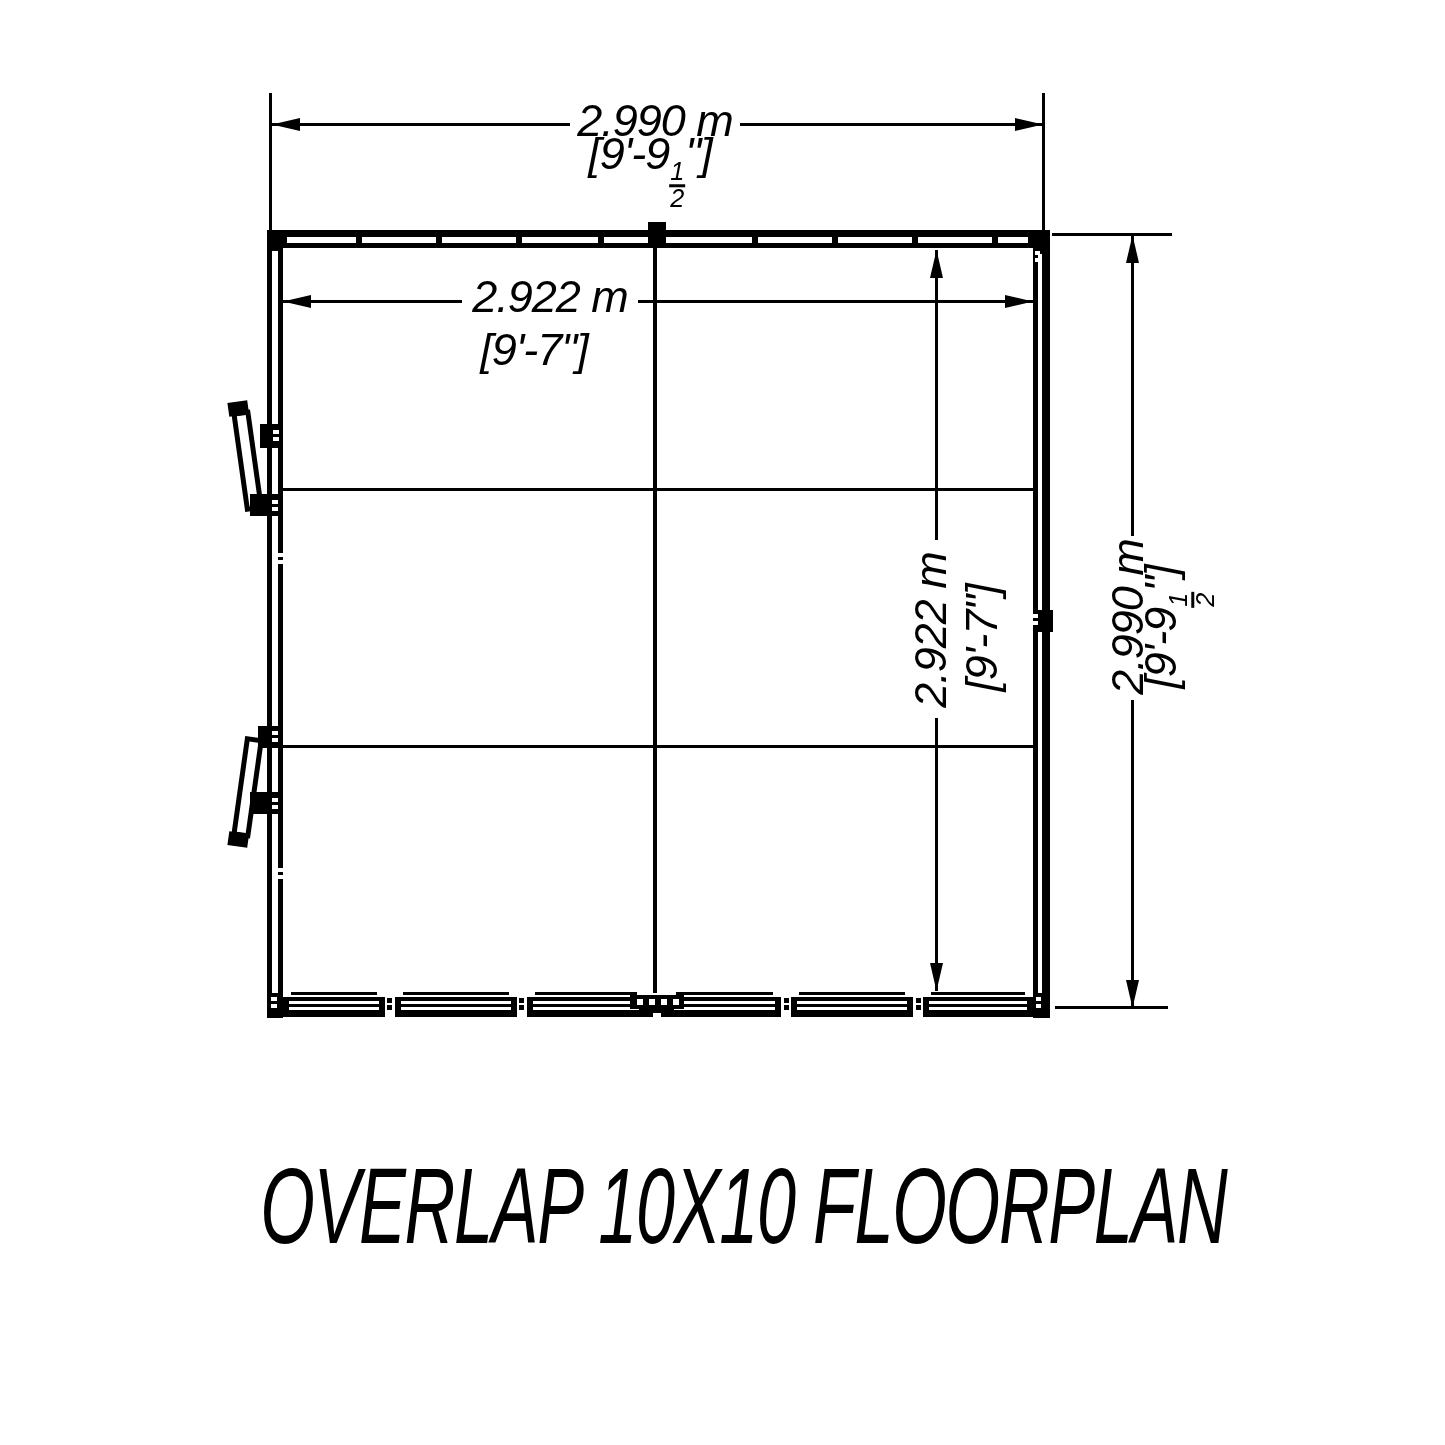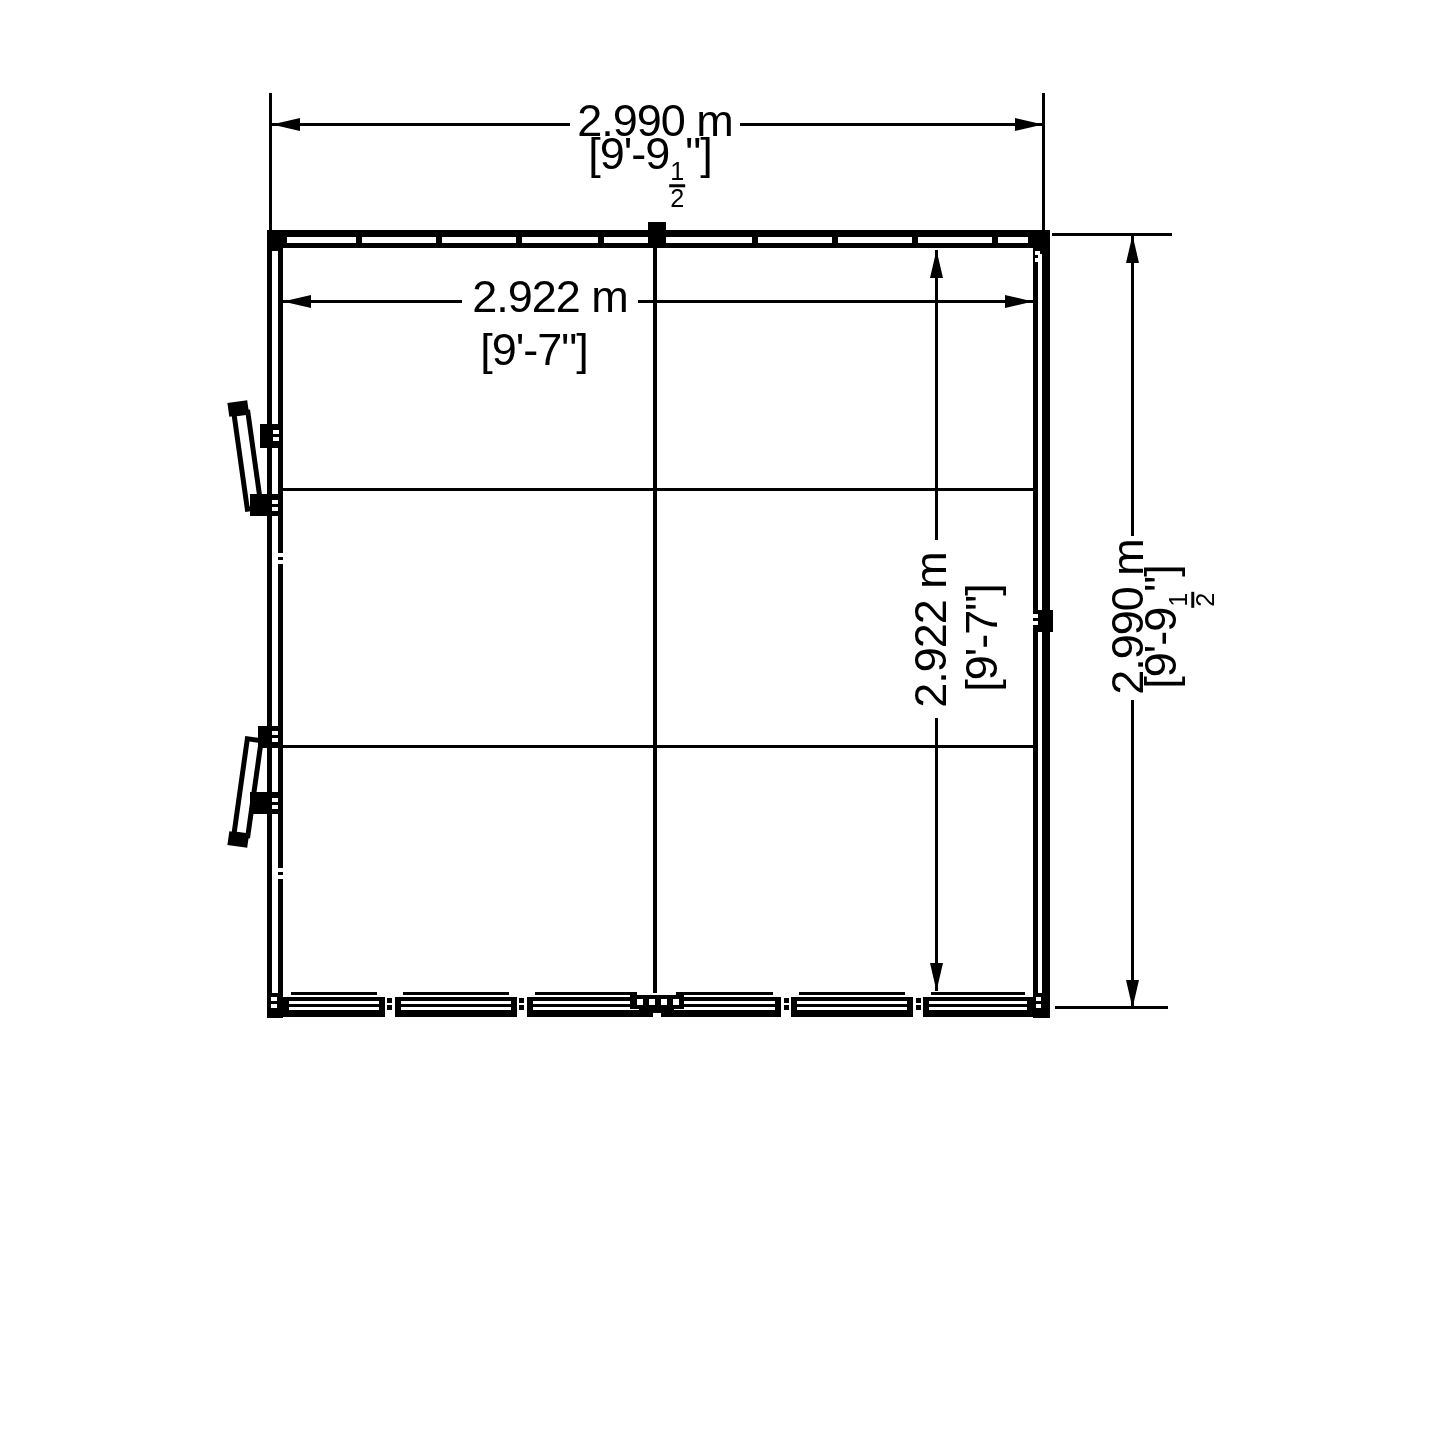--- a/index.html
+++ b/index.html
@@ -3,20 +3,21 @@
 <meta charset="utf-8">
 <style>
   :root { --ink:#000000; --paper:#ffffff; }
   * { margin:0; padding:0; box-sizing:border-box; }
   html,body { background:var(--paper); }
   .page {
     position:relative; width:1445px; height:1445px;
     background:var(--paper); overflow:hidden;
     font-family:"Liberation Sans","DejaVu Sans",sans-serif;
     color:var(--ink);
+    font-style:italic;
   }
   .plan-svg { position:absolute; left:0; top:0; width:1445px; height:1445px; }
   .k { fill:var(--ink); }
   .w { fill:var(--paper); }
   .flap { fill:var(--paper); stroke:var(--ink); stroke-width:5; }
 
   .dim-text {
     position:absolute; font-size:45px; line-height:1;
     letter-spacing:-1px; white-space:nowrap; color:var(--ink);
   }
@@ -236,14 +237,17 @@
 
   <div class="dim-text rot" style="left:981px;top:638px;">[9'-7"]</div>
 
   <div class="dim-text rot" style="left:1127px;top:617px;">2.990 m</div>
 
   <div class="dim-text rot" style="left:1178px;top:627px;"><span>[9'-9</span><span class="frac">
         <span class="fnum">1</span>
         <span class="fden">2</span>
       </span><span>"]</span></div>
 
+  <div class="title-row">
+    <span>OVERLAP 10X10 FLOORPLAN</span>
+  </div>
 
 </div>
 
 </body></html>

